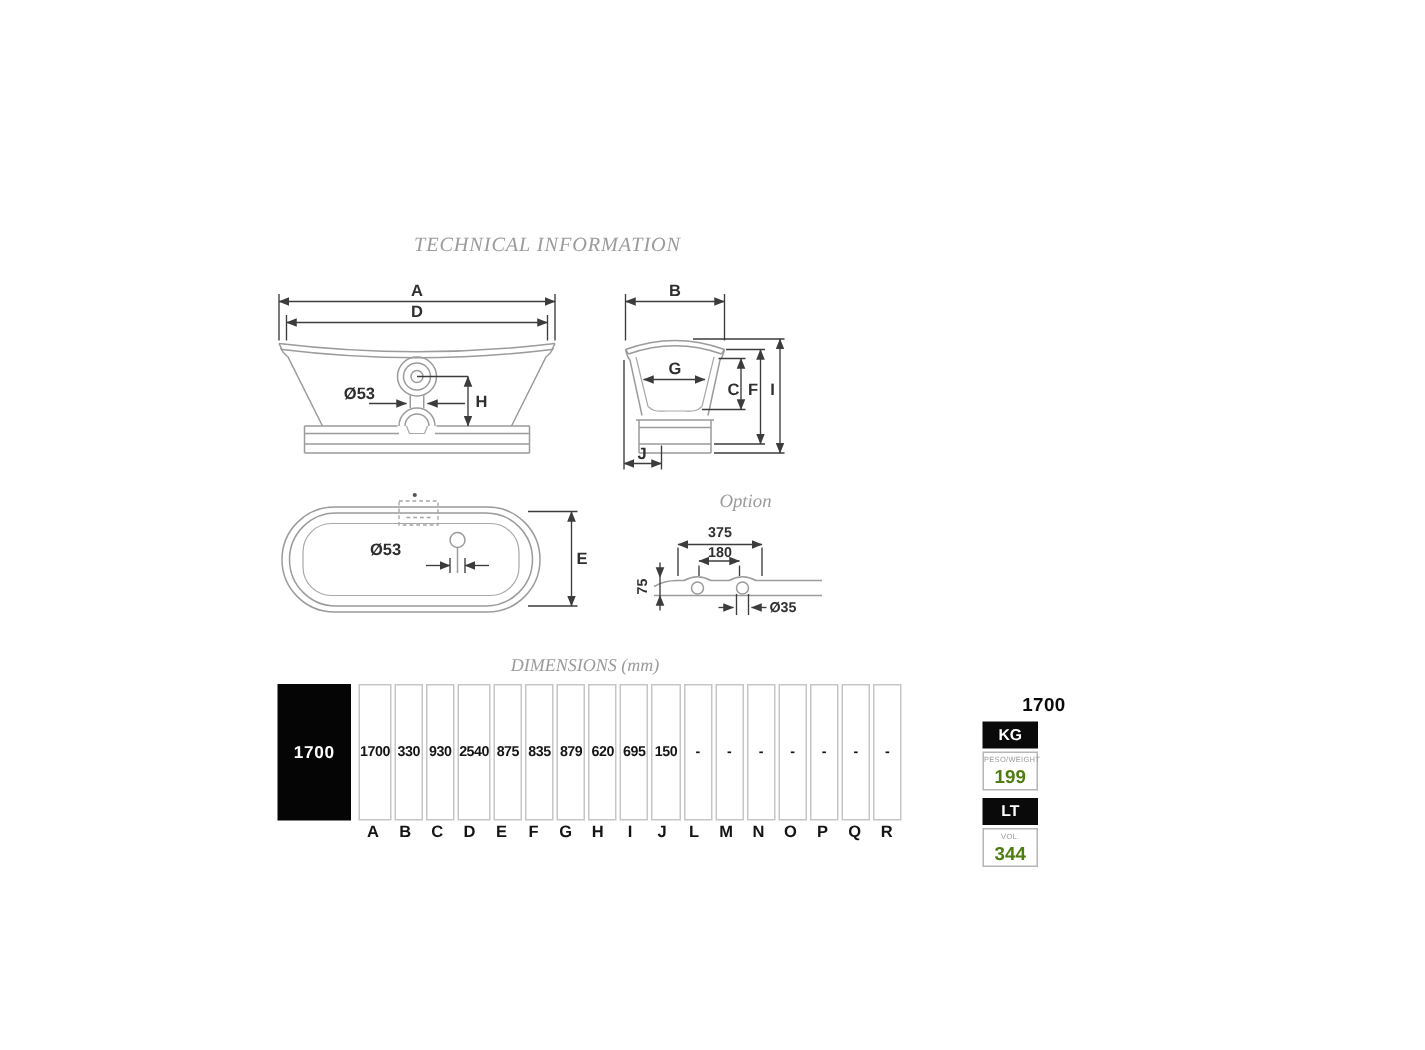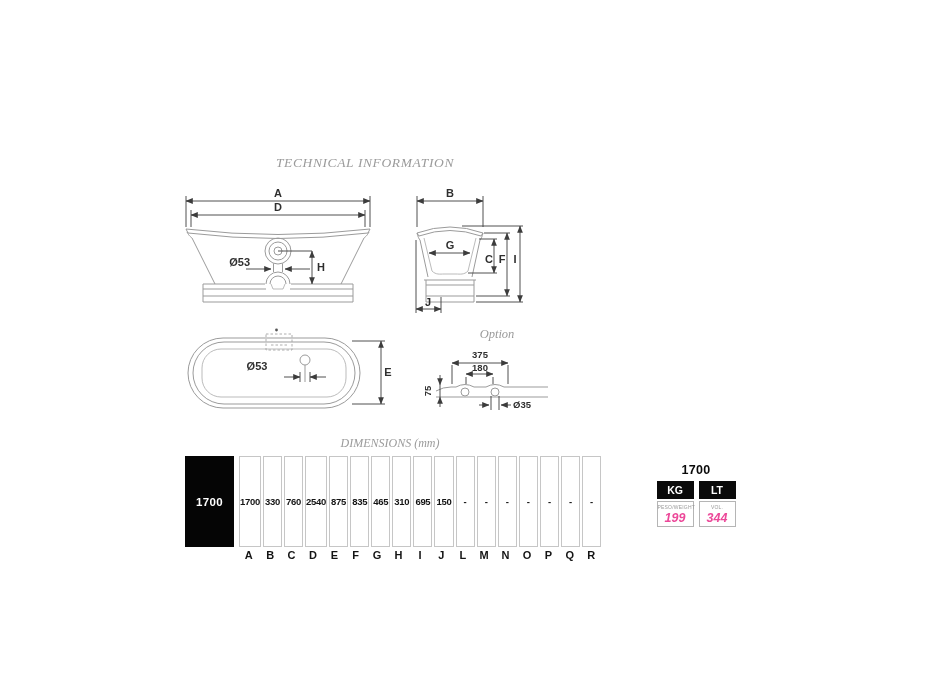--- a/index.html
+++ b/index.html
@@ -18,27 +18,27 @@
              display:flex;align-items:center;justify-content:center;color:#fff;
              font-weight:700;font-size:11.5px;letter-spacing:.4px;}
   .cols{position:absolute;left:239px;top:456px;width:362px;height:91px;display:flex;gap:2px;}
   .col{flex:1;background:#fff;border:1px solid #c6c6c6;display:flex;align-items:center;
        justify-content:center;font-weight:700;font-size:9.5px;color:#141414;letter-spacing:-.3px;}
   .letters{position:absolute;left:239px;top:549px;width:362px;display:flex;gap:2px;}
   .letters span{flex:1;text-align:center;font-weight:700;font-size:11px;color:#141414;}
   
   .spec{position:absolute;left:655px;top:463px;width:82px;}
   .spec .model{text-align:center;font-weight:700;font-size:12.5px;color:#0a0a0a;letter-spacing:.3px;}
-  .spec .row{display:flex;gap:5px;margin-top:4px;justify-content:center;}
+  .spec .row{display:flex;gap:5px;margin-top:4px;justify-content:center;flex-direction:column;}
   .spec .cell{width:37px;}
   .spec .unit{background:#0a0a0a;color:#fff;height:18px;line-height:18px;text-align:center;
               font-weight:700;font-size:10.5px;}
   .spec .vbox{margin-top:2px;border:1px solid #b5b5b5;height:26px;padding-top:2px;box-sizing:border-box;}
   .spec .mini{font-size:5px;color:#9a9a9a;text-align:center;letter-spacing:.2px;line-height:6px;}
-  .spec .val{font-size:12.5px;font-weight:700;text-align:center;color:#ec4899;line-height:16px;font-style:italic;}
+  .spec .val{font-size:12.5px;font-weight:700;text-align:center;color:#4d7c0f;line-height:16px;}
 </style>
 </head>
 <body>
 
 <div class="page">
 
   <svg width="950" height="700" viewBox="0 0 950 700">
     <defs>
       <marker id="arr" viewBox="0 0 10 10" refX="9.5" refY="5" markerWidth="8" markerHeight="8" orient="auto-start-reverse">
         <path d="M0,1 L10,5 L0,9 z" fill="#3c3c3c"></path>
@@ -160,26 +160,26 @@
   </svg>
 
   
   <div class="model-box">
     <span>1700</span>
   </div>
 
   <div class="cols">
     <div class="col">1700</div>
     <div class="col">330</div>
-    <div class="col">760</div>
+    <div class="col">930</div>
     <div class="col">2540</div>
     <div class="col">875</div>
     <div class="col">835</div>
-    <div class="col">465</div>
-    <div class="col">310</div>
+    <div class="col">879</div>
+    <div class="col">620</div>
     <div class="col">695</div>
     <div class="col">150</div>
     <div class="col">-</div>
     <div class="col">-</div>
     <div class="col">-</div>
     <div class="col">-</div>
     <div class="col">-</div>
     <div class="col">-</div>
     <div class="col">-</div>
   </div>

